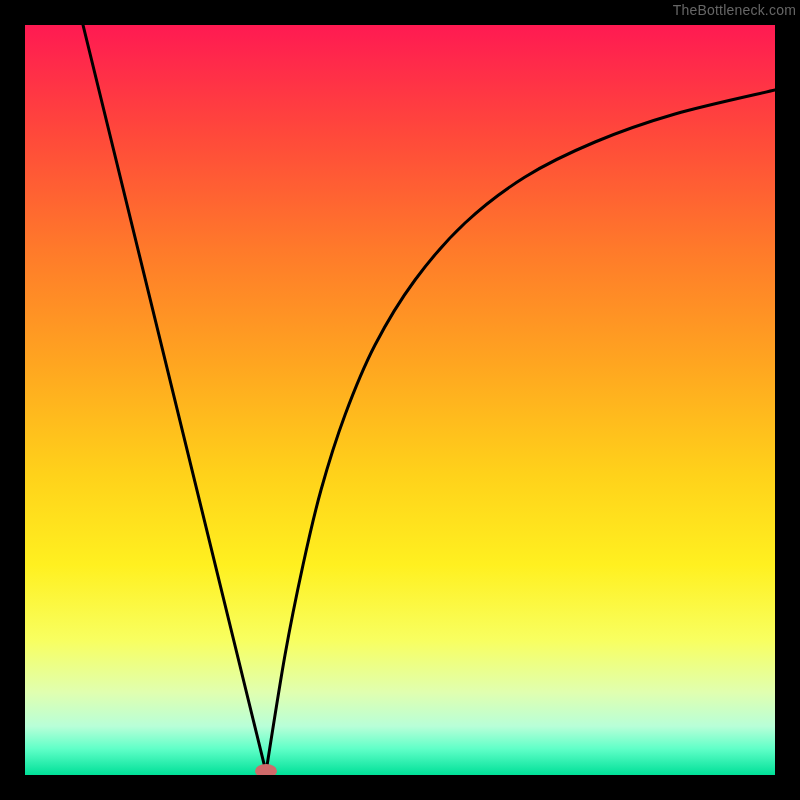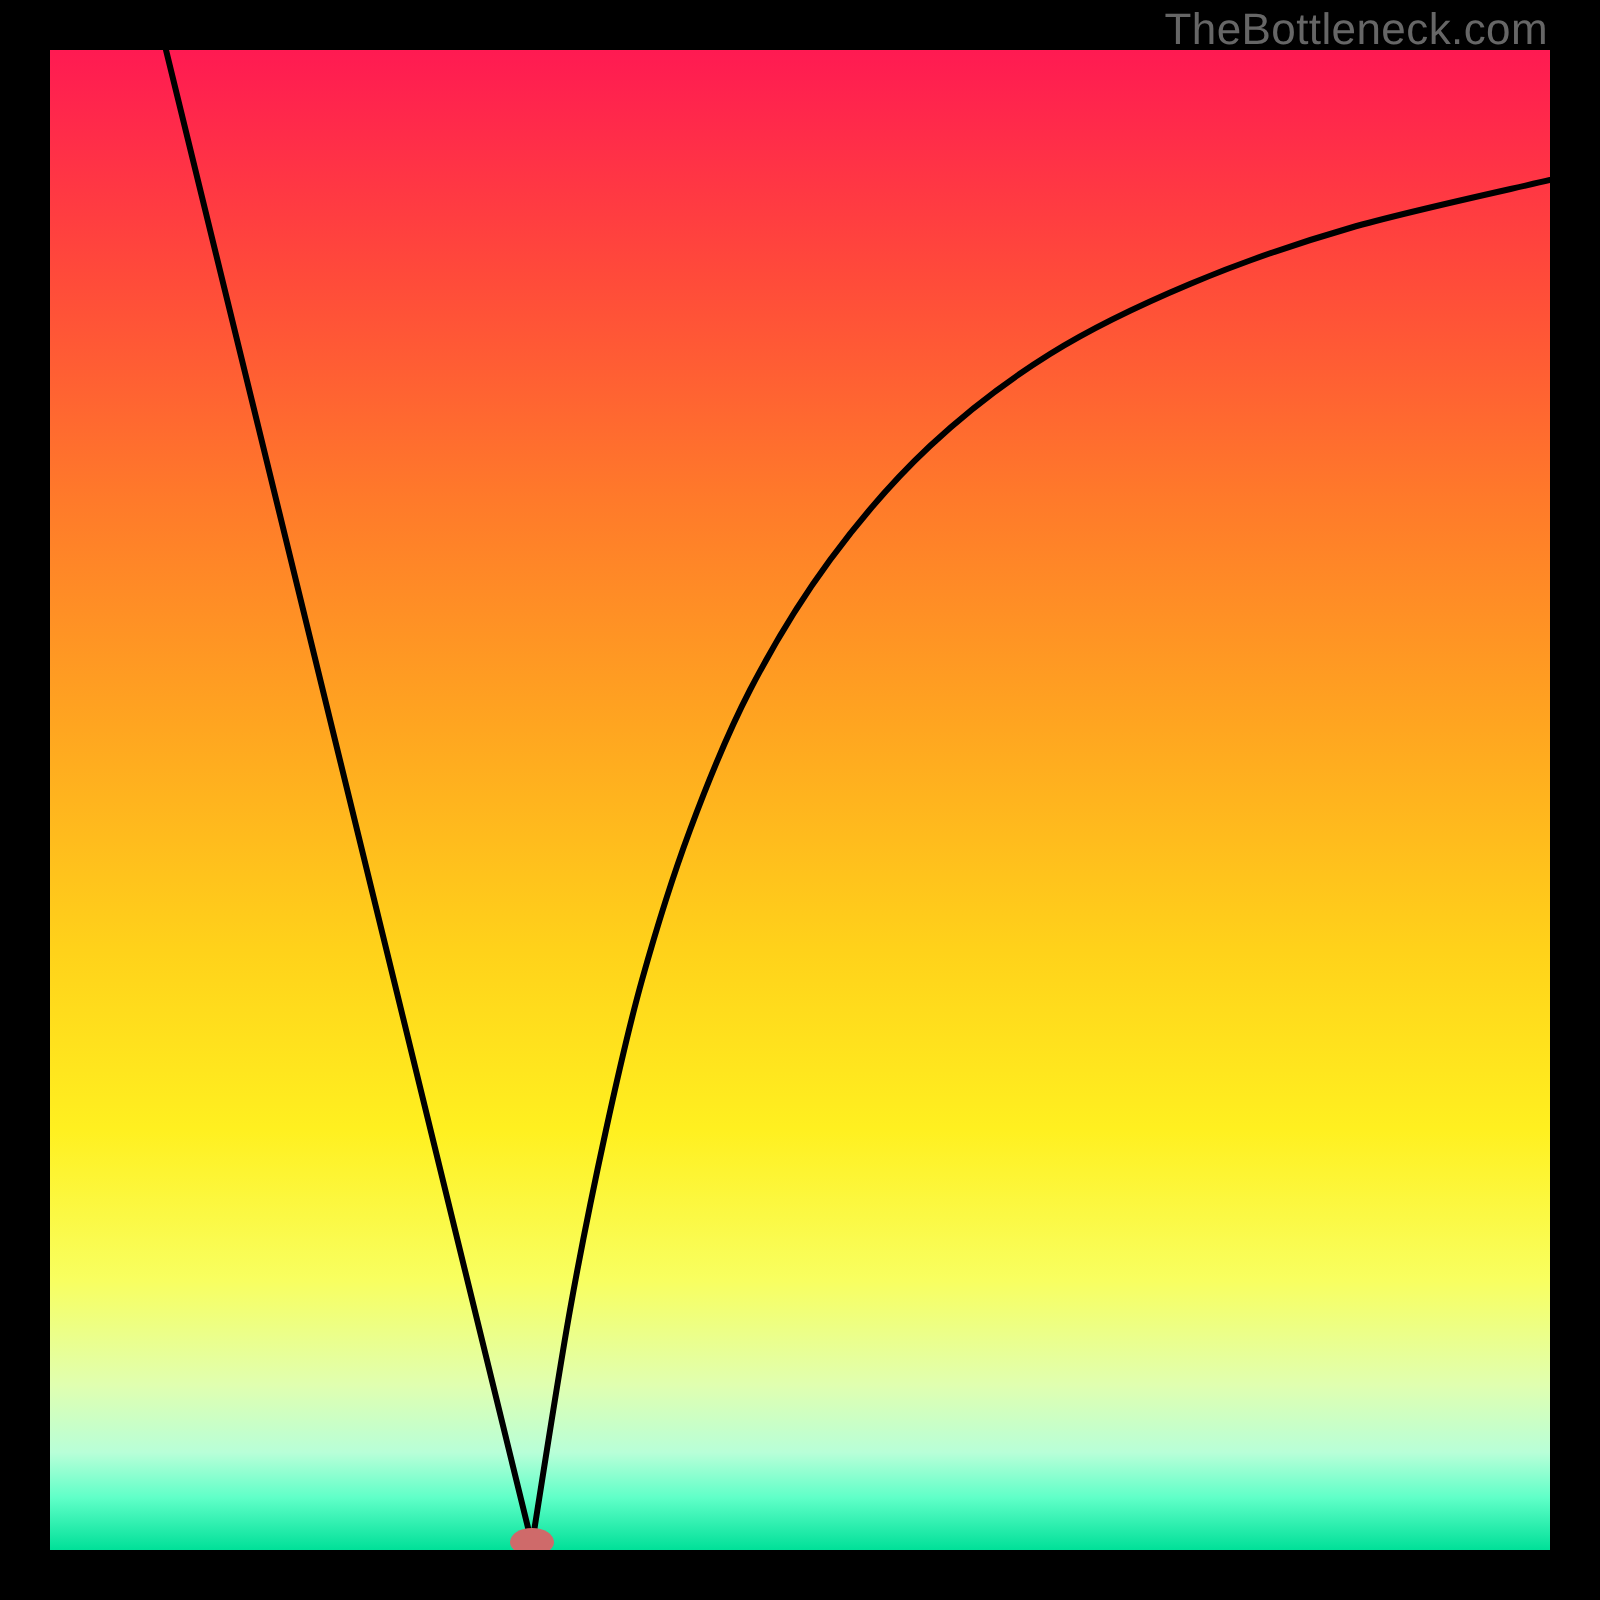--- a/index.html
+++ b/index.html
@@ -14,23 +14,23 @@
   .frame {
     position: relative;
     width: 800px;
     height: 800px;
     box-sizing: border-box;
     background: #000;
   }
   .watermark {
     position: absolute;
     top: 2px;
-    right: 26px;
+    right: 4px;
     color: #666;
-    font-size: 22px;
+    font-size: 14px;
     font-weight: 500;
     letter-spacing: 0.2px;
     user-select: none;
   }
   .plot-area {
     position: absolute;
     left: 25px;
     top: 25px;
     width: 750px;
     height: 750px;

